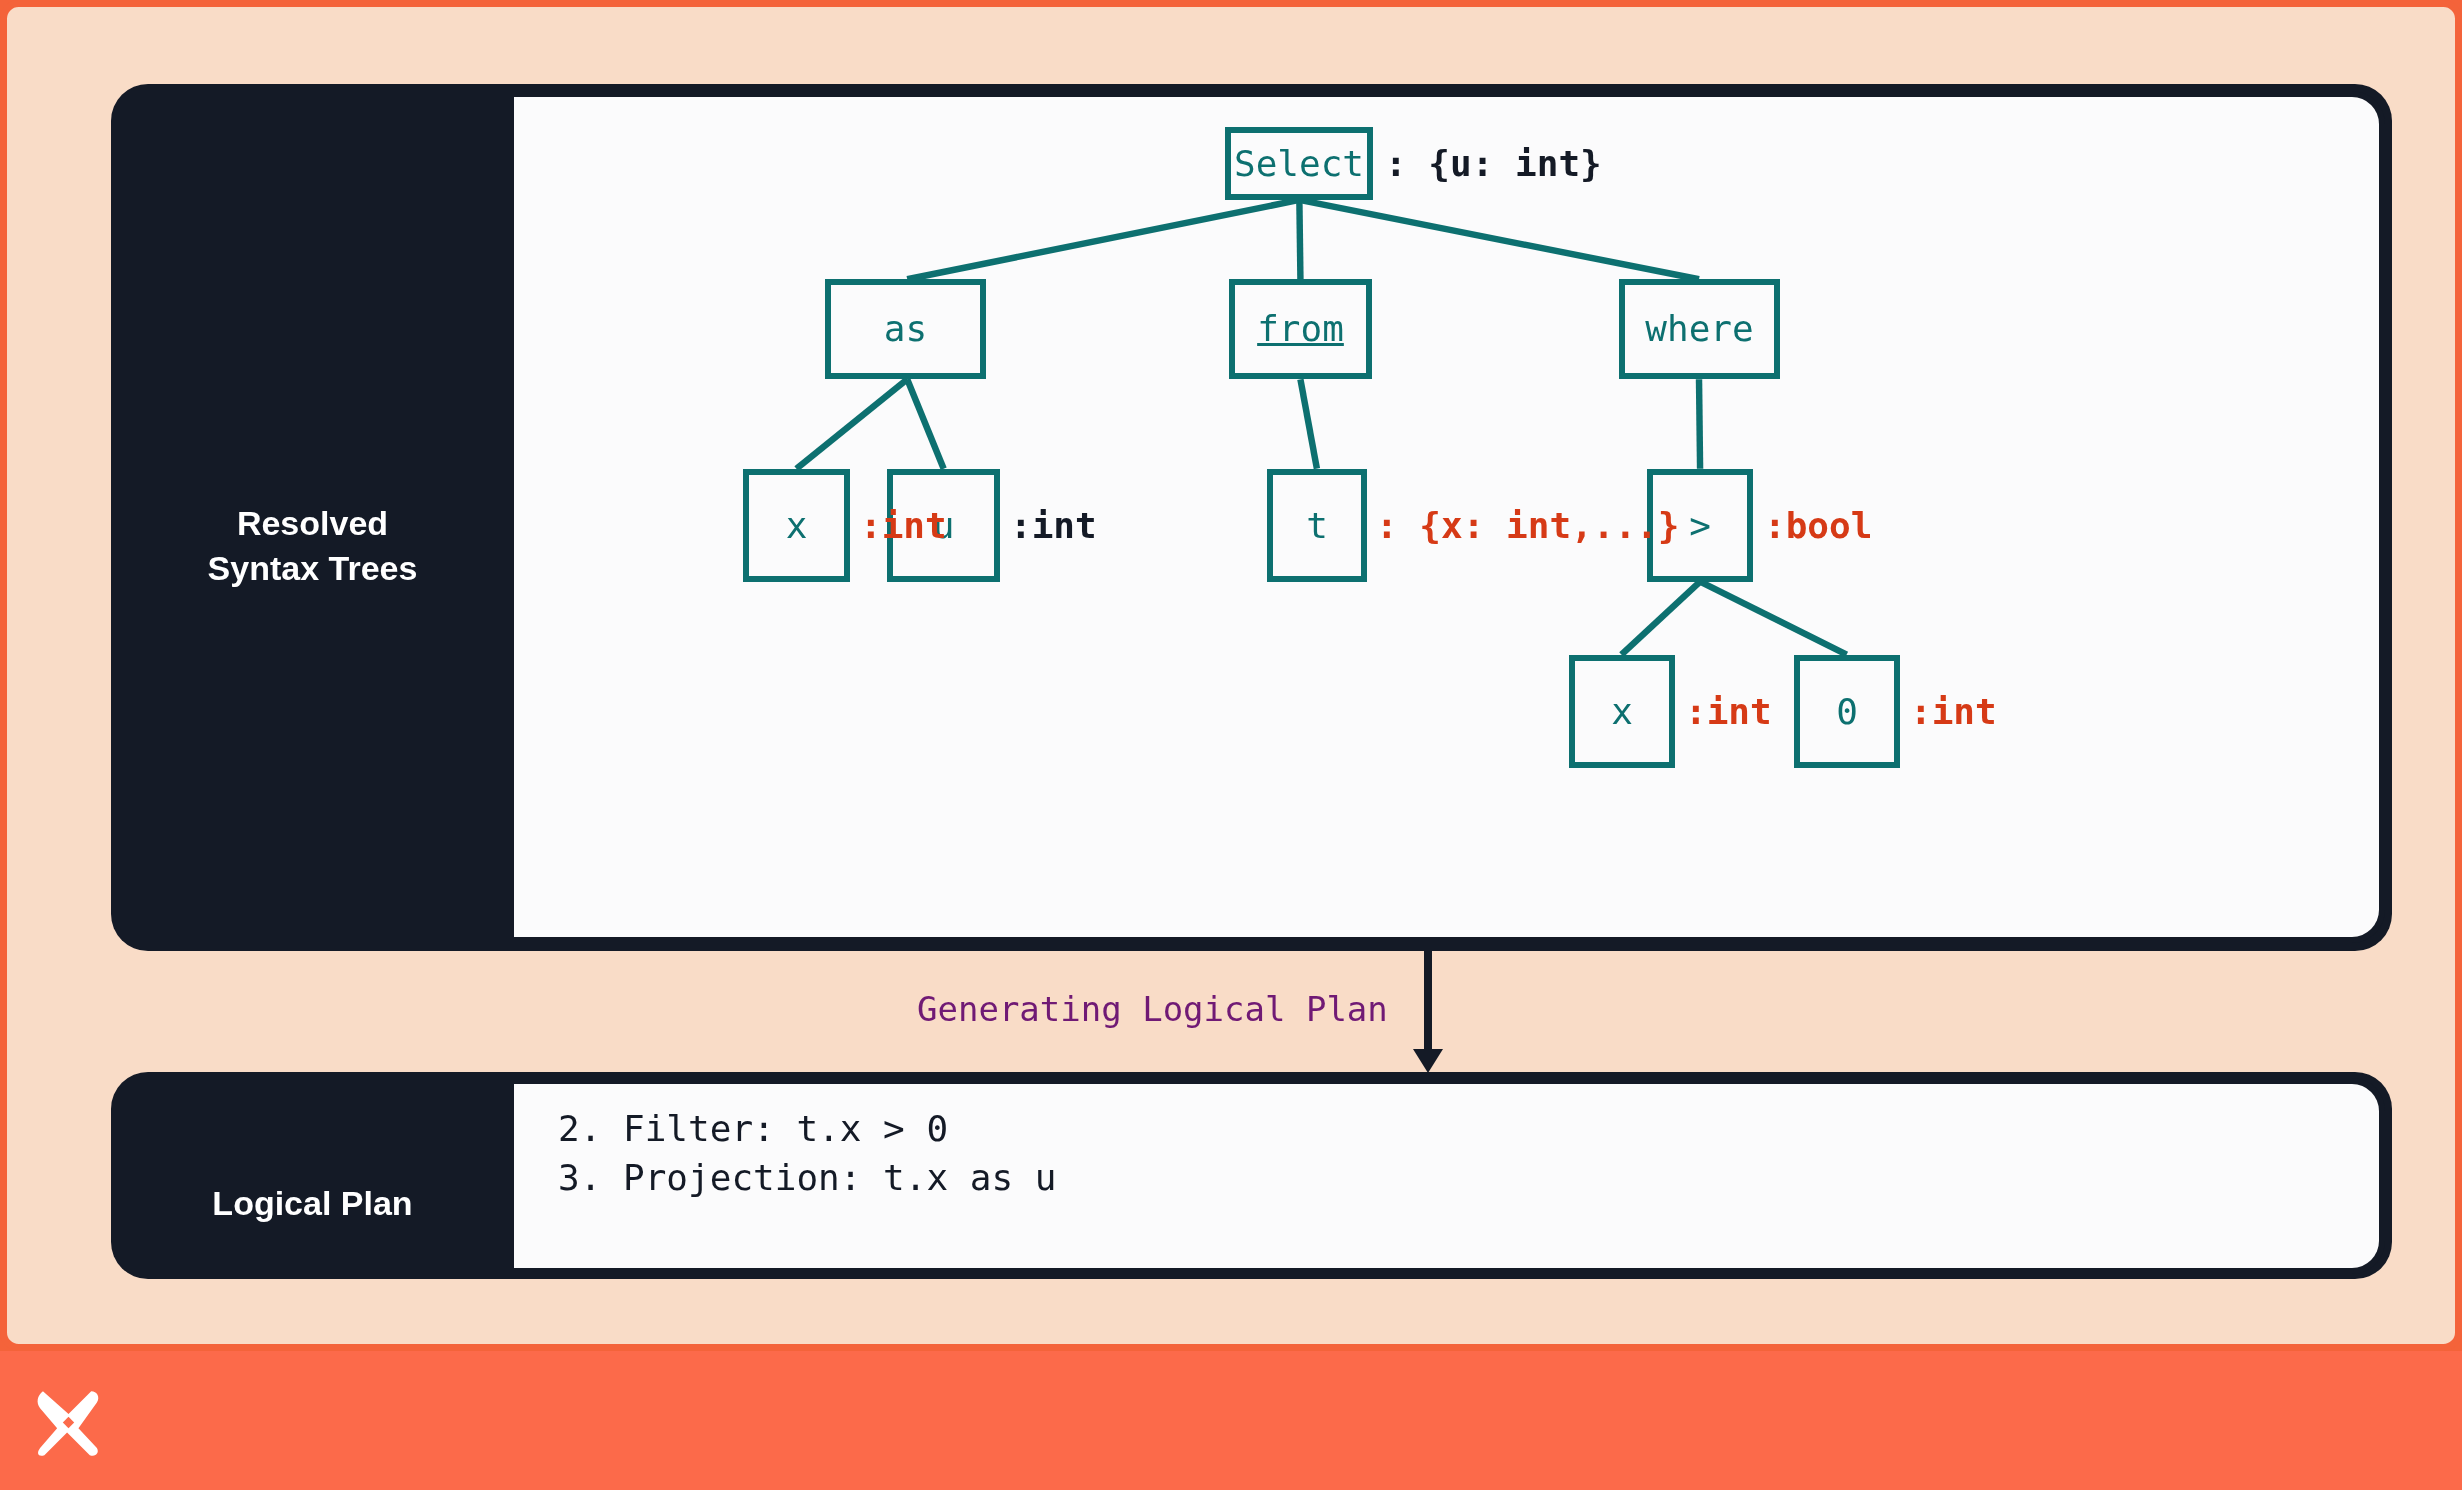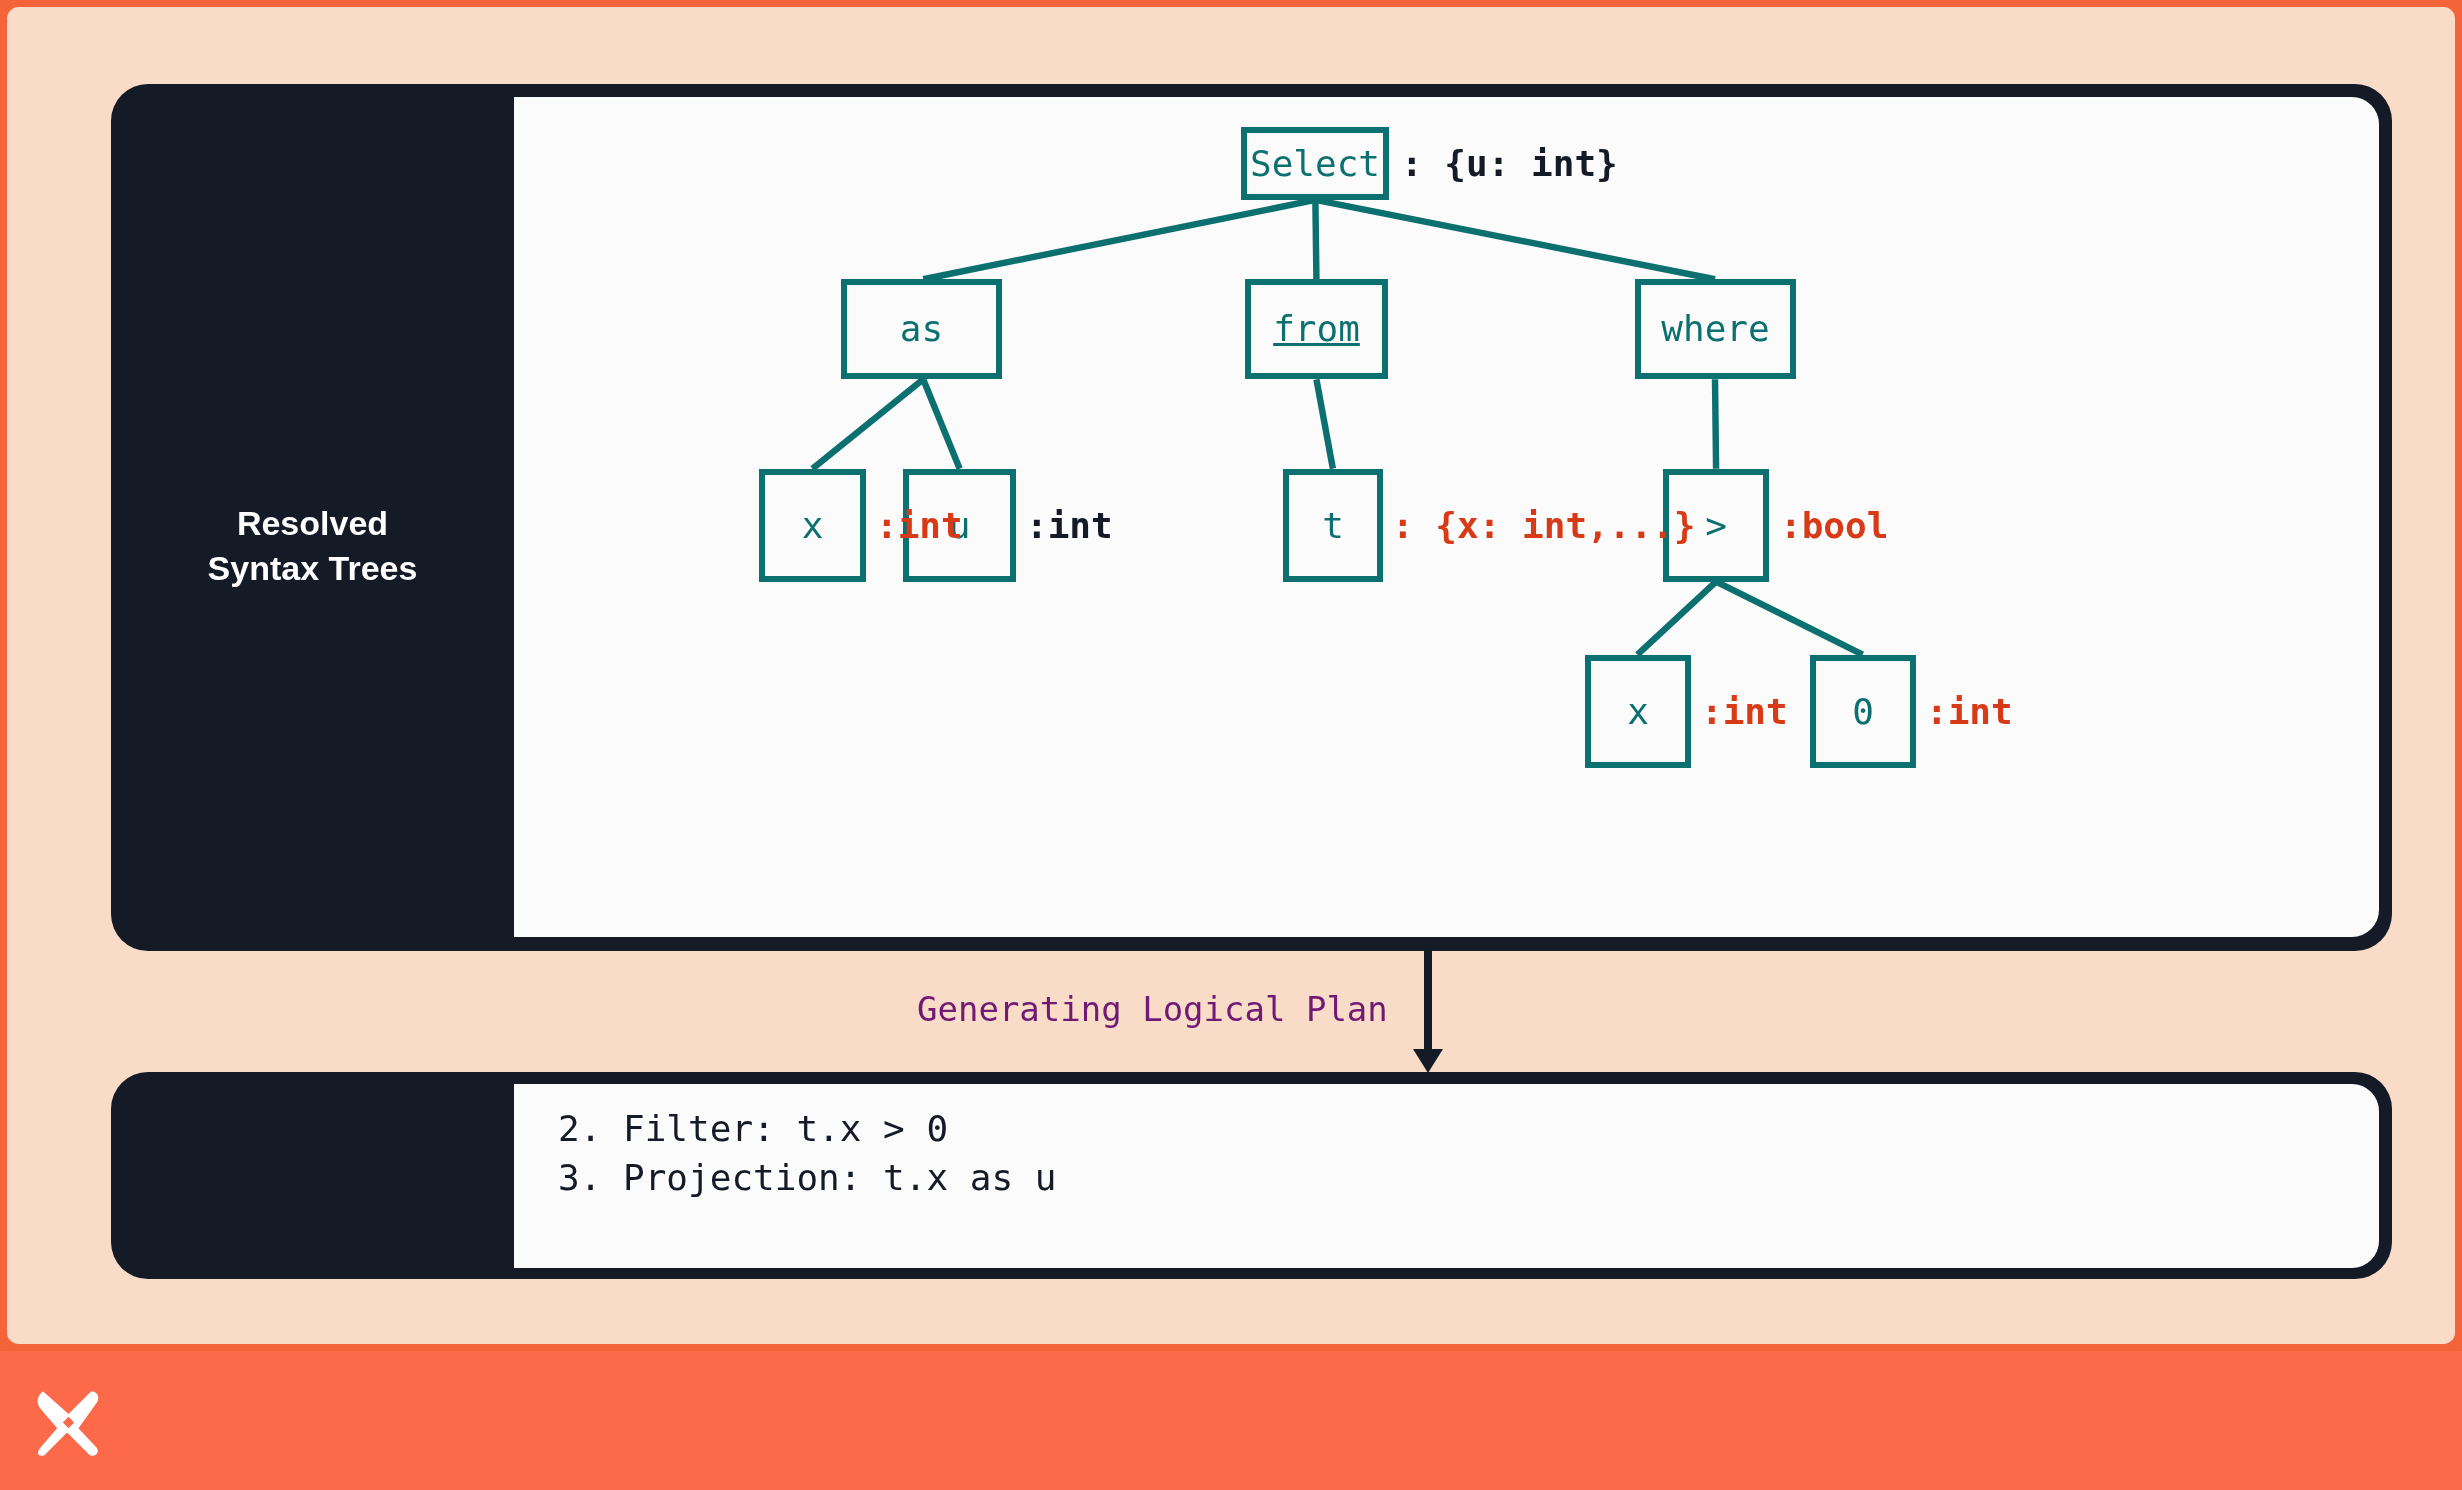--- a/index.html
+++ b/index.html
@@ -50,21 +50,21 @@
   #rst-panel .canvas{left:403px;top:7.1px;width:1871px;height:852px;
     border:6.4px solid #141A26;border-top-right-radius:33px;border-bottom-right-radius:33px;border-left:none;}
 
   
   #lp-panel{left:104px;top:1065px;width:2281px;height:207px;}
   #lp-panel .label{width:403px;height:100%;font-size:34px;}
   #lp-panel .canvas{left:403px;top:5.7px;width:1871px;height:196px;
     border:6.4px solid #141A26;border-top-right-radius:33px;border-bottom-right-radius:33px;border-left:none;}
 
   
-  #tree{position:absolute;left:16px;top:0;width:1871px;height:852px;}
+  #tree{position:absolute;left:0;top:0;width:1871px;height:852px;}
   #tree svg{position:absolute;left:0;top:0;width:1871px;height:852px;}
 
   .node{
     position:absolute;
     background:#FBFBFC;
     border:6.4px solid #0D7070;
     box-sizing:border-box;
     display:flex;align-items:center;justify-content:center;
     color:#0D7070;
     font-family:"DejaVu Sans Mono","Liberation Mono",monospace;
@@ -169,20 +169,21 @@
       </div>
     </div>
 
     <div id="arrow-caption">Generating Logical Plan</div>
     <div id="arrow">
       <div class="shaft"></div>
       <div class="head"></div>
     </div>
 
     <div class="panel" id="lp-panel">
+      <div class="label">Logical Plan</div>
       <div class="canvas">
         <div id="plan-list"><div>2. Filter: t.x &gt; 0</div><div>3. Projection: t.x as u</div></div>
       </div>
     </div>
 
   </div>
 
   <div id="footer">
     <svg id="footer-logo" viewBox="0 0 100 100">
       <path fill="#FFFFFF" d="M14 6 C6 12 4 22 10 30 L34 58 L10 86 C4 94 8 99 16 96 L48 64 L80 96 C88 99 94 93 90 86 L64 58 L90 22 C95 14 90 6 82 6 L50 38 Z"></path>

